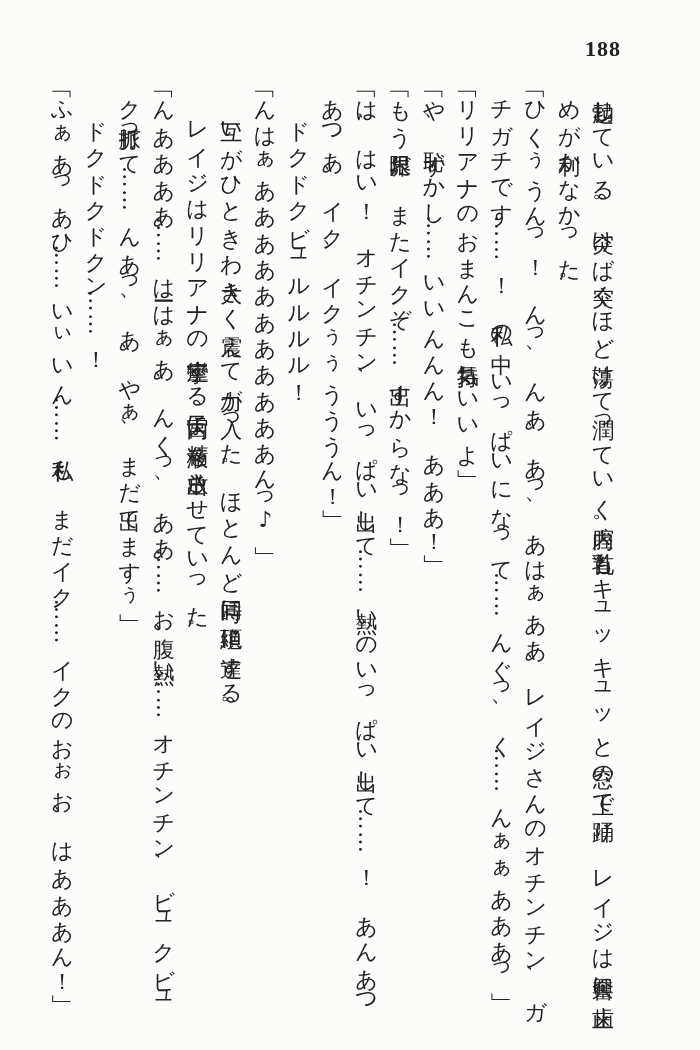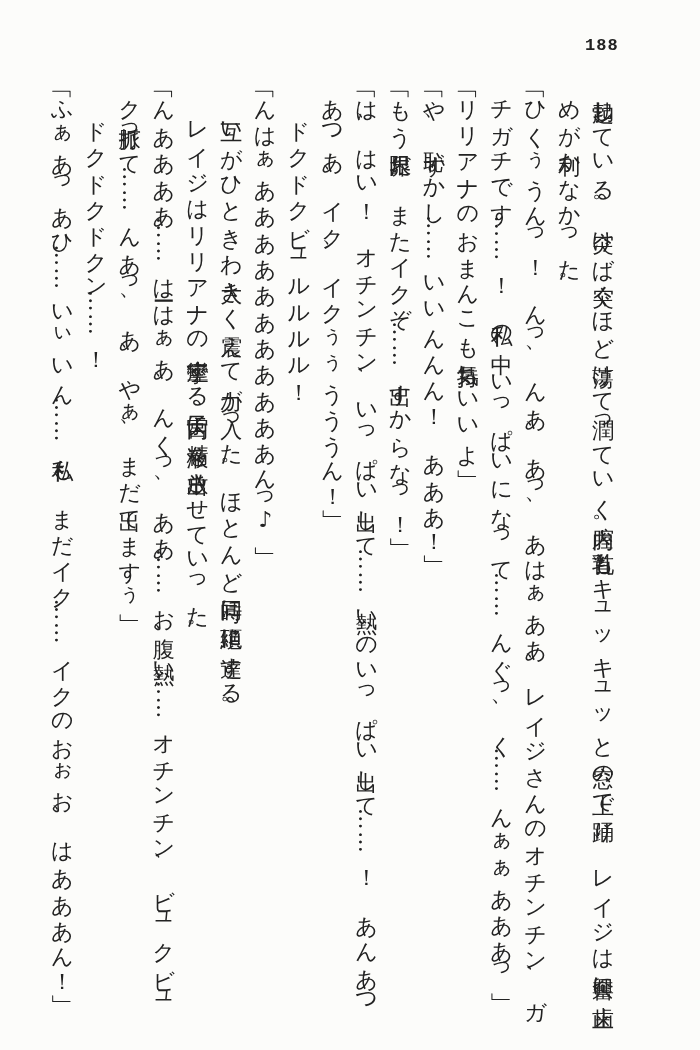--- a/index.html
+++ b/index.html
@@ -19,22 +19,22 @@
   }
   .page {
     position: absolute;
     inset: 0;
     background: var(--bg);
   }
   .page-number {
     position: absolute;
     top: 36px;
     left: 585px;
-    font-family: Liberation Mono, monospace;
-    font-size: 17px;
+    font-family: Liberation Serif, serif;
+    font-size: 22px;
     font-weight: 600;
     letter-spacing: 1px;
     color: var(--ink);
   }
   .text-area {
     position: absolute;
     top: 84px;
     right: 80px;
     width: 575px;
     height: 930px;

